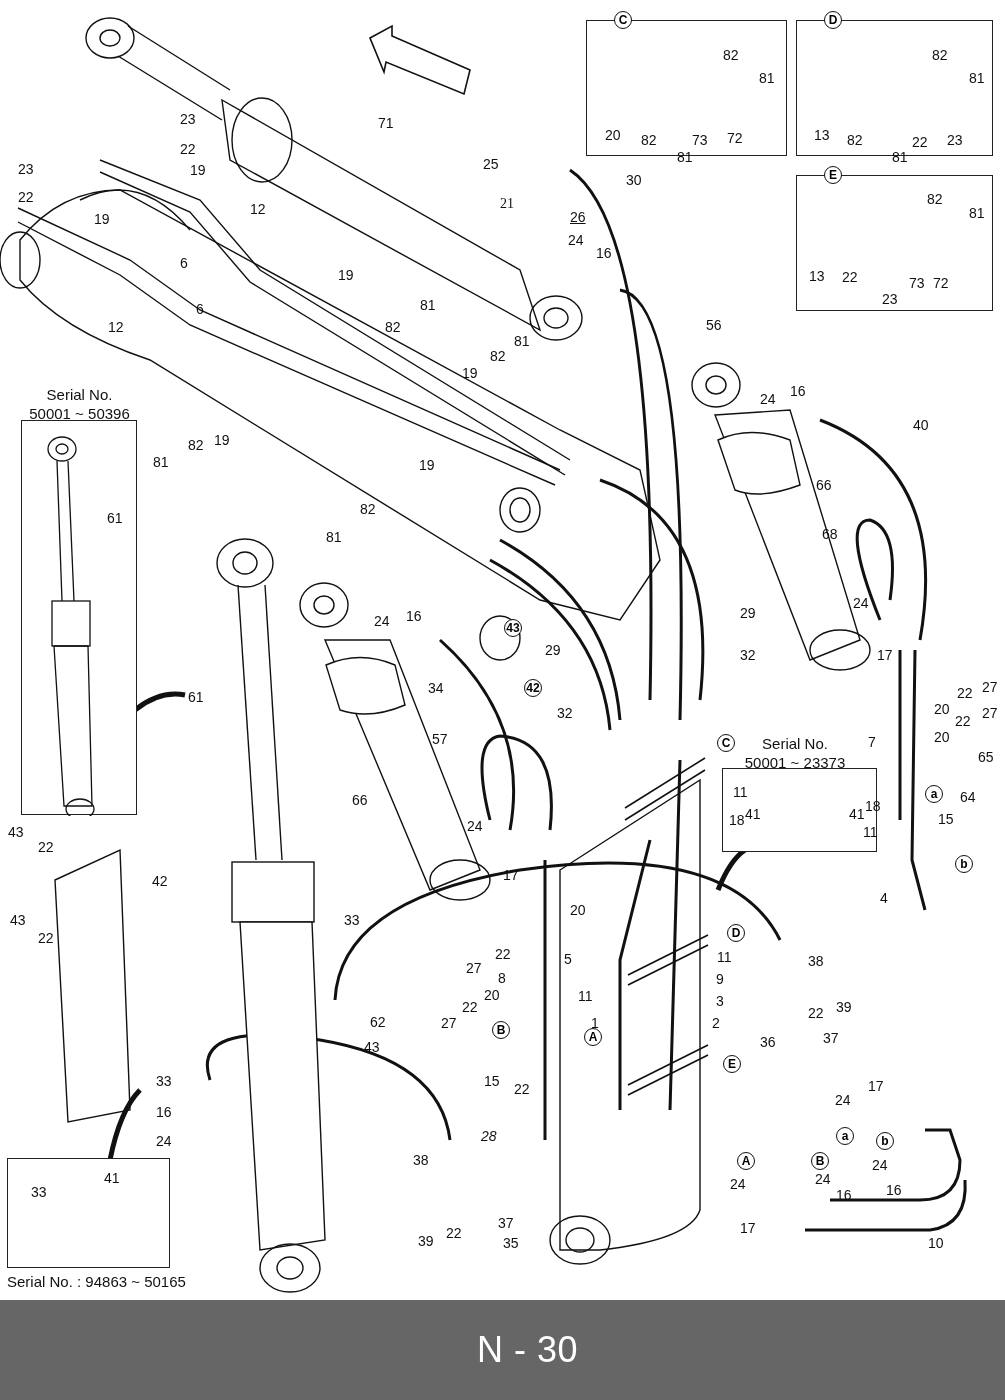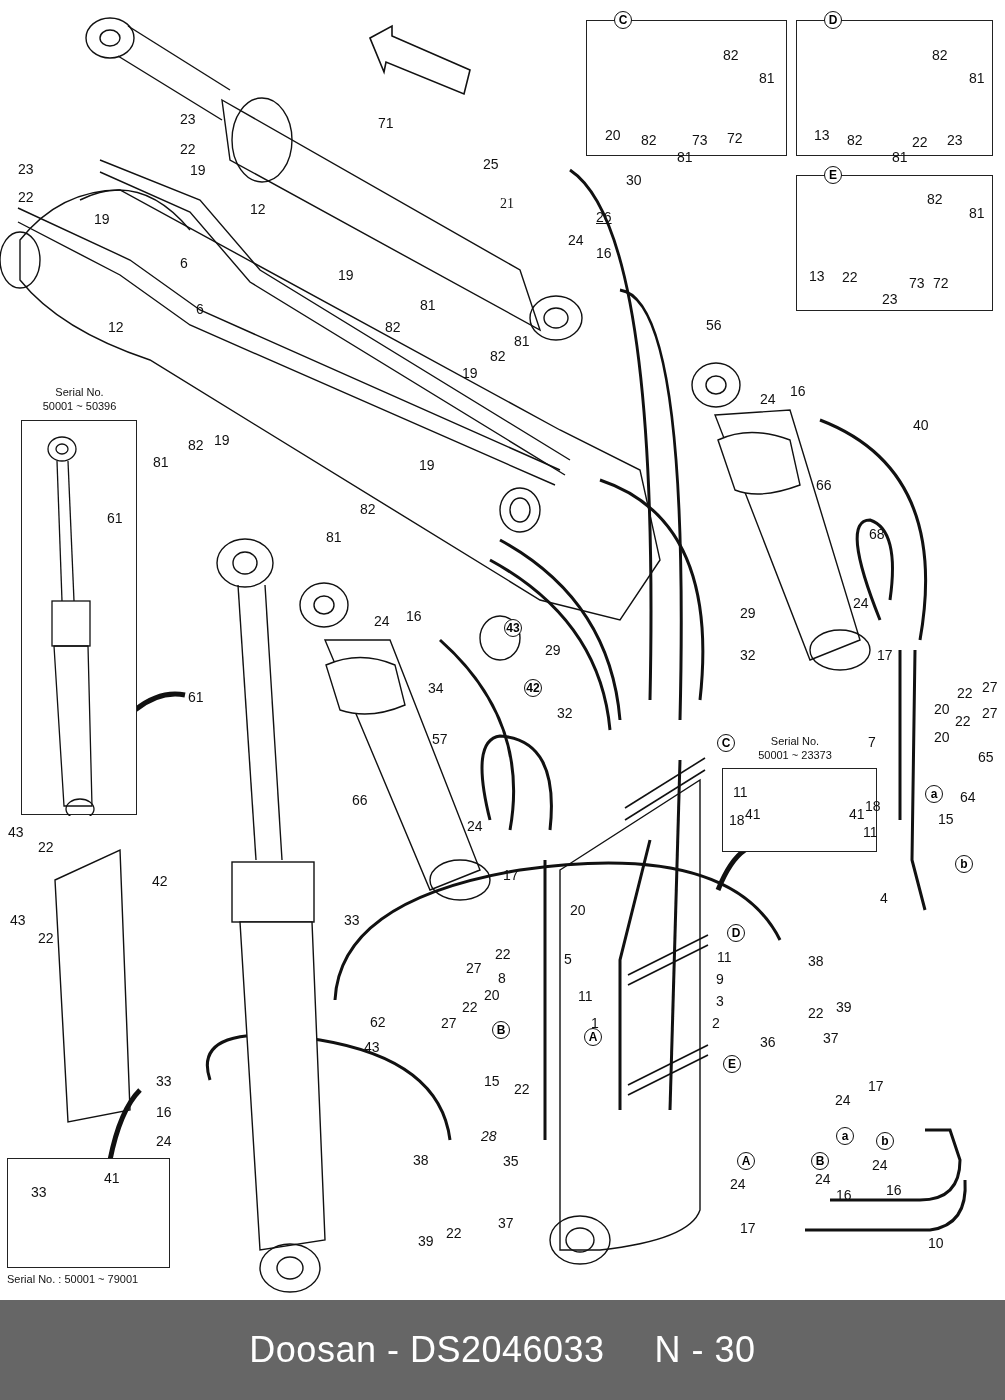--- a/index.html
+++ b/index.html
@@ -1,21 +1,21 @@
 <!DOCTYPE html>
 <html><head>
 <meta charset="utf-8">
 <style>
   html, body { margin:0; padding:0; }
   body { width:1005px; height:1400px; background:#ffffff; position:relative; overflow:hidden; font-family:"Liberation Sans", sans-serif; }
   #canvas { position:absolute; left:0; top:0; width:1005px; height:1300px; }
   .lbl { position:absolute; font-size:14px; color:#111; line-height:1; white-space:nowrap; }
   .circ { position:absolute; width:18px; height:18px; border:1.6px solid #111; border-radius:50%; font-size:12px; font-weight:bold; display:flex; align-items:center; justify-content:center; background:#fff; box-sizing:border-box; }
   .inset { position:absolute; border:1.3px solid #222; background:#fff; box-sizing:border-box; }
-  .caption { position:absolute; font-size:11px; color:#111; text-align:center; line-height:1.25; white-space:nowrap; }
+  .caption { position:absolute; font-size:15px; color:#111; text-align:center; line-height:1.25; white-space:nowrap; }
   #footer { position:absolute; left:0; top:1300px; width:1005px; height:100px; background:#666666; display:flex; align-items:center; justify-content:center; color:#fff; font-size:36px; font-family:"Liberation Sans", sans-serif; letter-spacing:0.5px; }
   #footer .gap { display:inline-block; width:50px; }
   svg { position:absolute; left:0; top:0; }
 </style>
 </head>
 <body>
 
 <div id="canvas">
   <svg width="1005" height="1300" viewBox="0 0 1005 1300" fill="none" stroke="#111" stroke-width="1.4">
 
@@ -129,41 +129,41 @@
       <div class="lbl" style="left: 18px; top: 162px;">23</div>
       <div class="lbl" style="left: 18px; top: 190px;">22</div>
       <div class="lbl" style="left: 94px; top: 212px;">19</div>
       <div class="lbl" style="left: 250px; top: 202px;">12</div>
       <div class="lbl" style="left: 180px; top: 256px;">6</div>
       <div class="lbl" style="left: 196px; top: 302px;">6</div>
       <div class="lbl" style="left: 108px; top: 320px;">12</div>
       <div class="lbl" style="left: 483px; top: 157px;">25</div>
       <div class="lbl" style="left: 500px; top: 197px; font-family: Liberation Serif, serif;">21</div>
       <div class="lbl" style="left: 626px; top: 173px;">30</div>
-      <div class="lbl" style="left: 596px; top: 210px; text-decoration: underline;">26</div>
+      <div class="lbl" style="left: 570px; top: 210px; text-decoration: underline;">26</div>
       <div class="lbl" style="left: 568px; top: 233px;">24</div>
       <div class="lbl" style="left: 596px; top: 246px;">16</div>
       <div class="lbl" style="left: 338px; top: 268px;">19</div>
       <div class="lbl" style="left: 420px; top: 298px;">81</div>
       <div class="lbl" style="left: 385px; top: 320px;">82</div>
       <div class="lbl" style="left: 706px; top: 318px;">56</div>
       <div class="lbl" style="left: 514px; top: 334px;">81</div>
       <div class="lbl" style="left: 490px; top: 349px;">82</div>
       <div class="lbl" style="left: 462px; top: 366px;">19</div>
       <div class="lbl" style="left: 153px; top: 455px;">81</div>
       <div class="lbl" style="left: 188px; top: 438px;">82</div>
       <div class="lbl" style="left: 214px; top: 433px;">19</div>
       <div class="lbl" style="left: 419px; top: 458px;">19</div>
       <div class="lbl" style="left: 360px; top: 502px;">82</div>
       <div class="lbl" style="left: 326px; top: 530px;">81</div>
       <div class="lbl" style="left: 760px; top: 392px;">24</div>
       <div class="lbl" style="left: 790px; top: 384px;">16</div>
       <div class="lbl" style="left: 913px; top: 418px;">40</div>
       <div class="lbl" style="left: 816px; top: 478px;">66</div>
-      <div class="lbl" style="left: 822px; top: 527px; margin-left: 47px;">68</div>
+      <div class="lbl" style="left: 822px; top: 527px;">68</div>
       <div class="lbl" style="left: 853px; top: 596px;">24</div>
       <div class="lbl" style="left: 877px; top: 648px;">17</div>
       <div class="lbl" style="left: 105px; top: 512px;">61</div>
       <div class="lbl" style="left: 188px; top: 690px;">61</div>
       <div class="lbl" style="left: 374px; top: 614px;">24</div>
       <div class="lbl" style="left: 406px; top: 609px;">16</div>
       <div class="lbl" style="left: 545px; top: 643px;">29</div>
       <div class="lbl" style="left: 740px; top: 606px;">29</div>
       <div class="lbl" style="left: 740px; top: 648px;">32</div>
       <div class="lbl" style="left: 428px; top: 681px;">34</div>
@@ -187,21 +187,21 @@
       <div class="lbl" style="left: 591px; top: 1016px;">1</div>
       <div class="lbl" style="left: 484px; top: 988px;">20</div>
       <div class="lbl" style="left: 462px; top: 1000px;">22</div>
       <div class="lbl" style="left: 441px; top: 1016px;">27</div>
       <div class="lbl" style="left: 370px; top: 1015px;">62</div>
       <div class="lbl" style="left: 364px; top: 1040px;">43</div>
       <div class="lbl" style="left: 484px; top: 1074px;">15</div>
       <div class="lbl" style="left: 514px; top: 1082px;">22</div>
       <div class="lbl" style="left: 481px; top: 1129px; font-style: italic;">28</div>
       <div class="lbl" style="left: 413px; top: 1153px;">38</div>
-      <div class="lbl" style="left: 503px; top: 1154px;">35</div>
+      <div class="lbl" style="left: 503px; top: 1236px;">35</div>
       <div class="lbl" style="left: 498px; top: 1216px;">37</div>
       <div class="lbl" style="left: 418px; top: 1234px;">39</div>
       <div class="lbl" style="left: 446px; top: 1226px;">22</div>
       <div class="lbl" style="left: 156px; top: 1074px;">33</div>
       <div class="lbl" style="left: 156px; top: 1105px;">16</div>
       <div class="lbl" style="left: 156px; top: 1134px;">24</div>
       <div class="lbl" style="left: 717px; top: 950px;">11</div>
       <div class="lbl" style="left: 716px; top: 972px;">9</div>
       <div class="lbl" style="left: 716px; top: 994px;">3</div>
       <div class="lbl" style="left: 712px; top: 1016px;">2</div>
@@ -313,20 +313,19 @@
       <div class="lbl" style="left: 126px; top: 38px;">41</div>
       <div class="lbl" style="left: 142px; top: 30px;">18</div>
       <div class="lbl" style="left: 140px; top: 56px;">11</div>
     </div>
 
   <div class="inset" style="left:7px;top:1158px;width:163px;height:110px;">
     <div class="inset-labels"></div>
   <div class="lbl" style="left: 23px; top: 26px;">33</div>
       <div class="lbl" style="left: 96px; top: 12px;">41</div>
     </div>
-  <div class="caption" style="left:7px;top:1273px;">Serial No. : 50001 ~ 79001</div>
+  <div class="caption" style="left:7px;top:1273px;">Serial No. : 94863 ~ 50165</div>
 </div>
 
 <div id="footer">
-  <span>Doosan - DS2046033</span>
   <span class="gap"></span>
   <span>N - 30</span>
 </div>
 
 </body></html>

